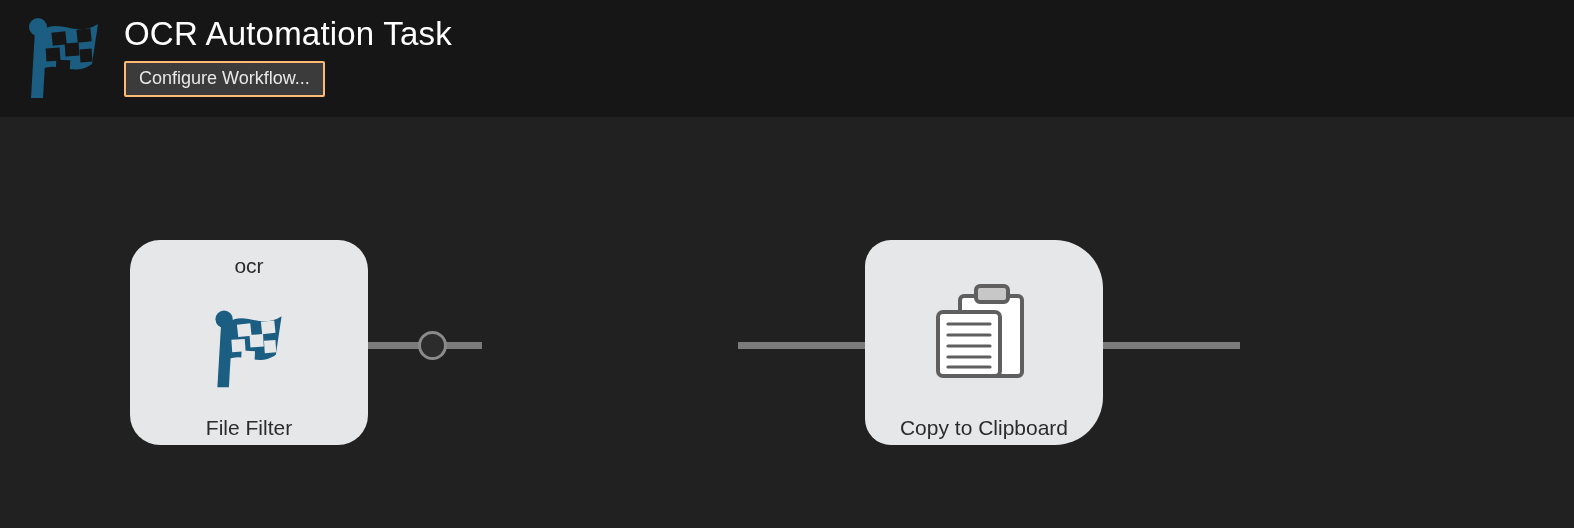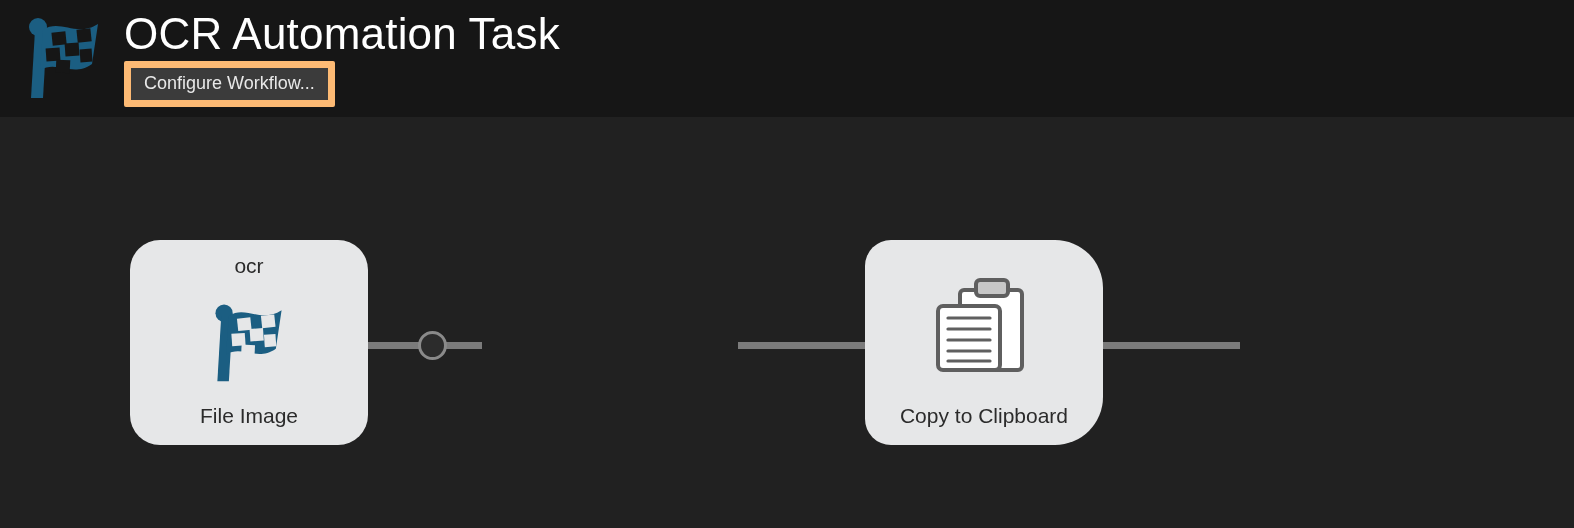--- a/index.html
+++ b/index.html
@@ -20,31 +20,31 @@
   }
   .header-flag {
     position: absolute; left: 16px; top: 8px;
     width: 96px; height: 96px;
   }
   .header-text {
     position: absolute; left: 124px; top: 12px;
   }
   .app-title {
     color: #ffffff;
-    font-size: 44px;
+    font-size: 33px;
     font-weight: 400;
     letter-spacing: 0.2px;
     line-height: 44px;
     white-space: nowrap;
   }
   .configure-btn {
     margin-top: 5px;
     display: inline-block;
     background: #3b3b3b;
-    border: 7px solid #fdba74;
+    border: 2px solid #fdba74;
     color: #e8e8e8;
     font-size: 18px;
     font-family: "Liberation Sans", sans-serif;
     padding: 4px 13px 6px 13px;
     border-radius: 2px;
     line-height: 22px;
     cursor: pointer;
     white-space: nowrap;
   }
 
@@ -71,21 +71,21 @@
   .node {
     position: absolute;
     background: #e6e7e8;
     top: 123px;
     width: 238px;
     height: 205px;
     display: flex;
     flex-direction: column;
     align-items: center;
     justify-content: space-between;
-    padding: 13px 8px 16px 8px;
+    padding: 13px 8px 4px 8px;
     cursor: pointer;
   }
   .node.rounded { border-radius: 30px; }
   .node.pill-right { border-radius: 26px 48px 48px 26px; }
   .node.hex {
     clip-path: polygon(
       6% 0%, 94% 0%, 100% 50%, 94% 100%, 6% 100%, 0% 50%
     );
     border-radius: 0;
     width: 252px;
@@ -166,21 +166,21 @@
           <g fill="#e6e7e8">
             <rect x="36" y="24" width="14" height="13" transform="rotate(-6 43 30)"></rect>
             <rect x="61" y="21" width="14" height="13" transform="rotate(-6 68 27)"></rect>
             <rect x="30" y="40" width="14" height="13" transform="rotate(-4 37 46)"></rect>
             <rect x="49" y="35" width="14" height="13" transform="rotate(-4 56 41)"></rect>
             <rect x="40" y="52" width="14" height="13" transform="rotate(3 47 58)"></rect>
             <rect x="64" y="41" width="12" height="13" transform="rotate(-4 70 47)"></rect>
           </g>
         </svg>
       </div>
-      <div class="node-label">File Image</div>
+      <div class="node-label">File Filter</div>
     </div>
 
 
     <div class="node pill-right" style="left:865px;">
       <div class="node-title empty"></div>
       <div class="node-icon">
         <svg width="108" height="104" viewBox="0 0 108 104" aria-hidden="true">
 
           <rect x="30" y="14" width="62" height="80" rx="4" fill="#ffffff" stroke="#5f5f5f" stroke-width="4"></rect>
           <rect x="46" y="4" width="32" height="16" rx="4" fill="#c7c7c7" stroke="#5f5f5f" stroke-width="4"></rect>

